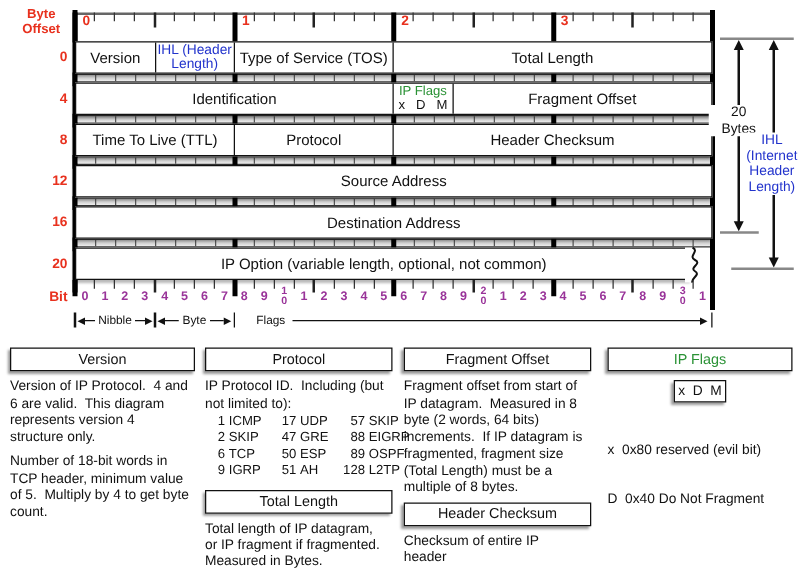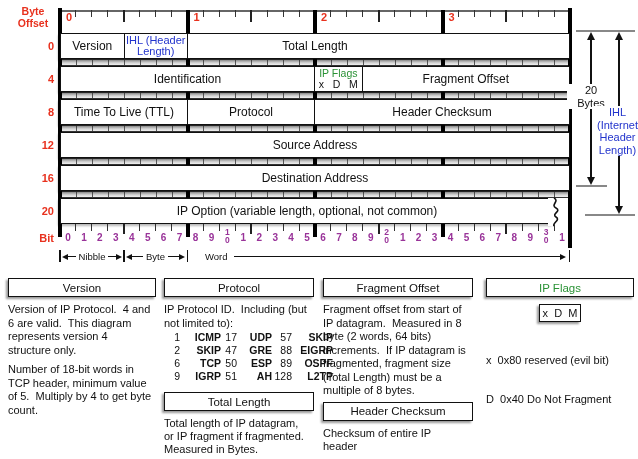--- a/index.html
+++ b/index.html
@@ -62,21 +62,21 @@
   #lbl-ihl{left:592px;top:106px;width:51px;color:#2233cc;}
 
   
   .note-col{position:absolute;top:278px;}
   .nbox{border:1.6px solid #111;background:#fff;box-shadow:-2px 2px 2px #9a9a9a;text-align:center;font-size:11.5px;color:#111;padding:2.5px 0;}
   .nbox.blue{color:#2233cc;}
   .nbox.green{color:#2a9235;}
   .note-body{font-size:11px;line-height:13.5px;color:#111;white-space:pre-wrap;margin-top:6px;}
   .ptable{display:grid;grid-template-columns:15px 38px 19px 32px 23px 38px;font-size:10.5px;line-height:13px;margin:1px 0 0 4px;color:#111;}
   .pnum{text-align:right;padding-right:3px;}
-  .pname{text-align:right;font-weight:bold;}
+  .pname{text-align:left;}
   .xdm{width:40px;margin:7px auto 0;border:1.5px solid #111;box-shadow:-2px 2px 2px #9a9a9a;text-align:center;font-size:11px;padding:2px 0;white-space:pre;background:#fff;color:#111;}
   .flags{font-size:11px;line-height:13px;white-space:pre;margin-top:6px;color:#111;}
   i{font-style:normal;}
   b{font-weight:bold;}
 </style>
 </head>
 <body>
 
 <div id="stage">
 
@@ -306,20 +306,21 @@
       <i class="sepb" style="left: 125.5px;"></i>
       <i class="sepb" style="left: 253px;"></i>
       <i class="sepb" style="left: 380.5px;"></i>
       <i class="sepb" style="left: 508px;"></i>
     </div>
 
   <div class="hrow" style="top:33px">
     <div class="cell" style="width:12.5%">Version</div>
     <div class="cell" style="width:12.5%"><span class="blue">IHL (Header
 Length)</span></div>
+    <div class="cell" style="width:25%">Type of Service (TOS)</div>
     <div class="cell" style="width:50%">Total Length</div>
   </div>
   <div class="hrow" style="top:66px">
     <div class="cell" style="width:50%">Identification</div>
     <div class="cell" style="width:9.375%">
       <span class="green">IP Flags</span>
       <span class="flagsub">x   D   M</span>
     </div>
     <div class="cell" style="width:40.625%">Fragment Offset</div>
   </div>
@@ -426,21 +427,21 @@
         <i class="ah-r"></i>
     </div>
     <div class="seg" style="left:66px;width:59px">
       <i class="ah-l"></i>
         <i class="sline"></i>
         <b class="slbl" style="font-weight:400">Byte</b>
         <i class="sline"></i>
         <i class="ah-r"></i>
     </div>
     <div class="seg" style="left:129px;width:377px">
-      <b class="wlbl" style="font-weight:400">Word</b>
+      <b class="wlbl" style="font-weight:400">Flags</b>
         <i class="sline"></i>
         <i class="ah-r"></i>
     </div>
   </div>
 
   <i class="gline" style="left:576px;top:30px;width:59px"></i>
   <i class="vline" style="left:590px;top:39px;height:140px"></i>
   <i class="tri-up" style="left:586.5px;top:32px"></i>
   <i class="tri-down" style="left:586.5px;top:177px"></i>
   <i class="gline" style="left:576px;top:185px;width:31px"></i>

